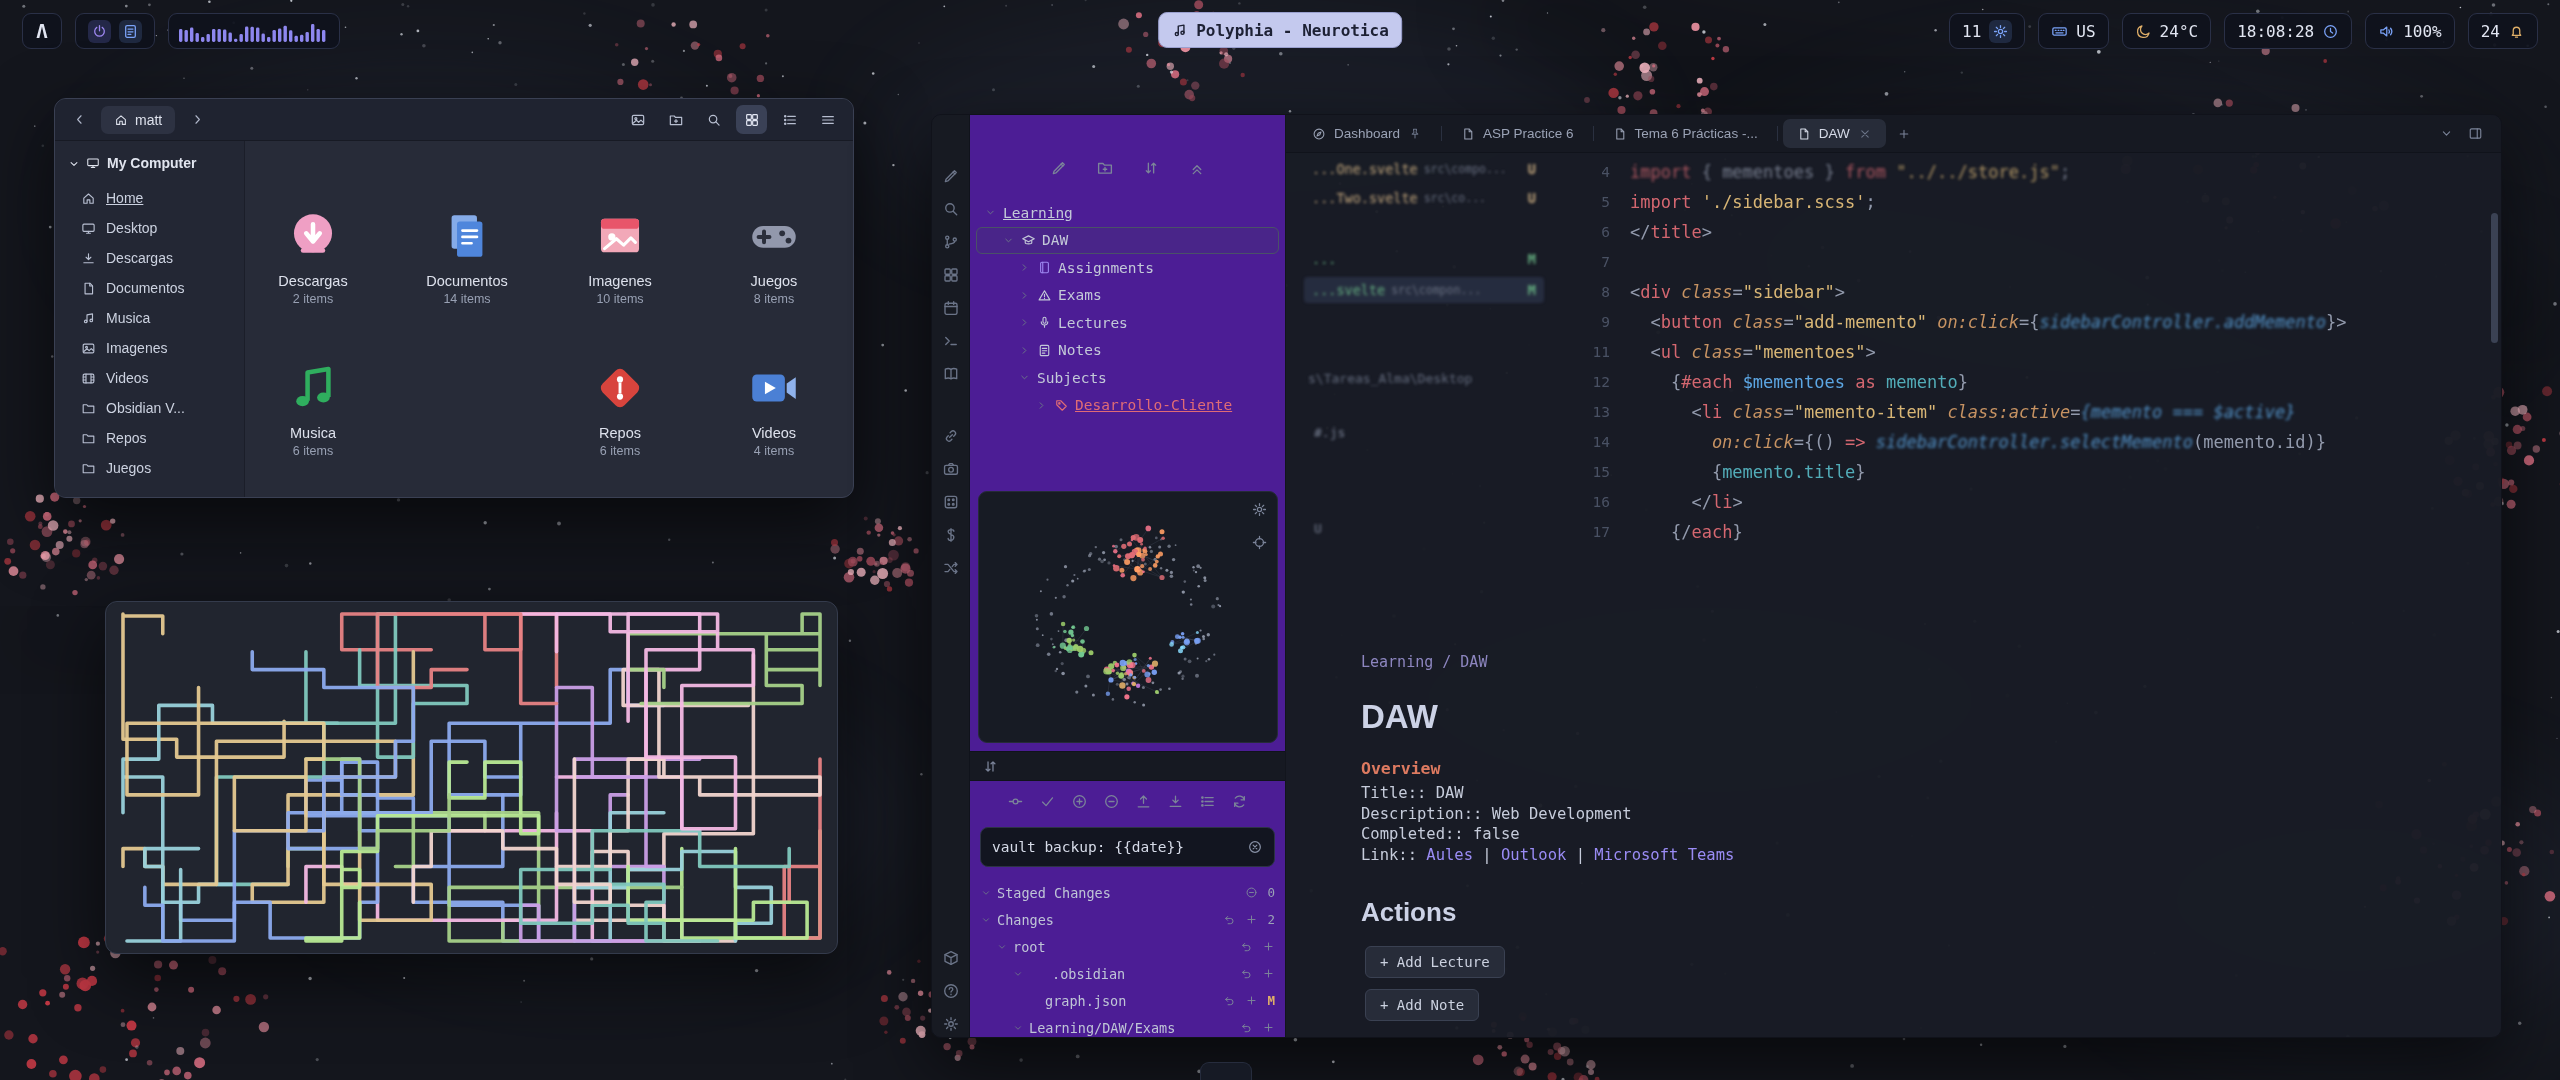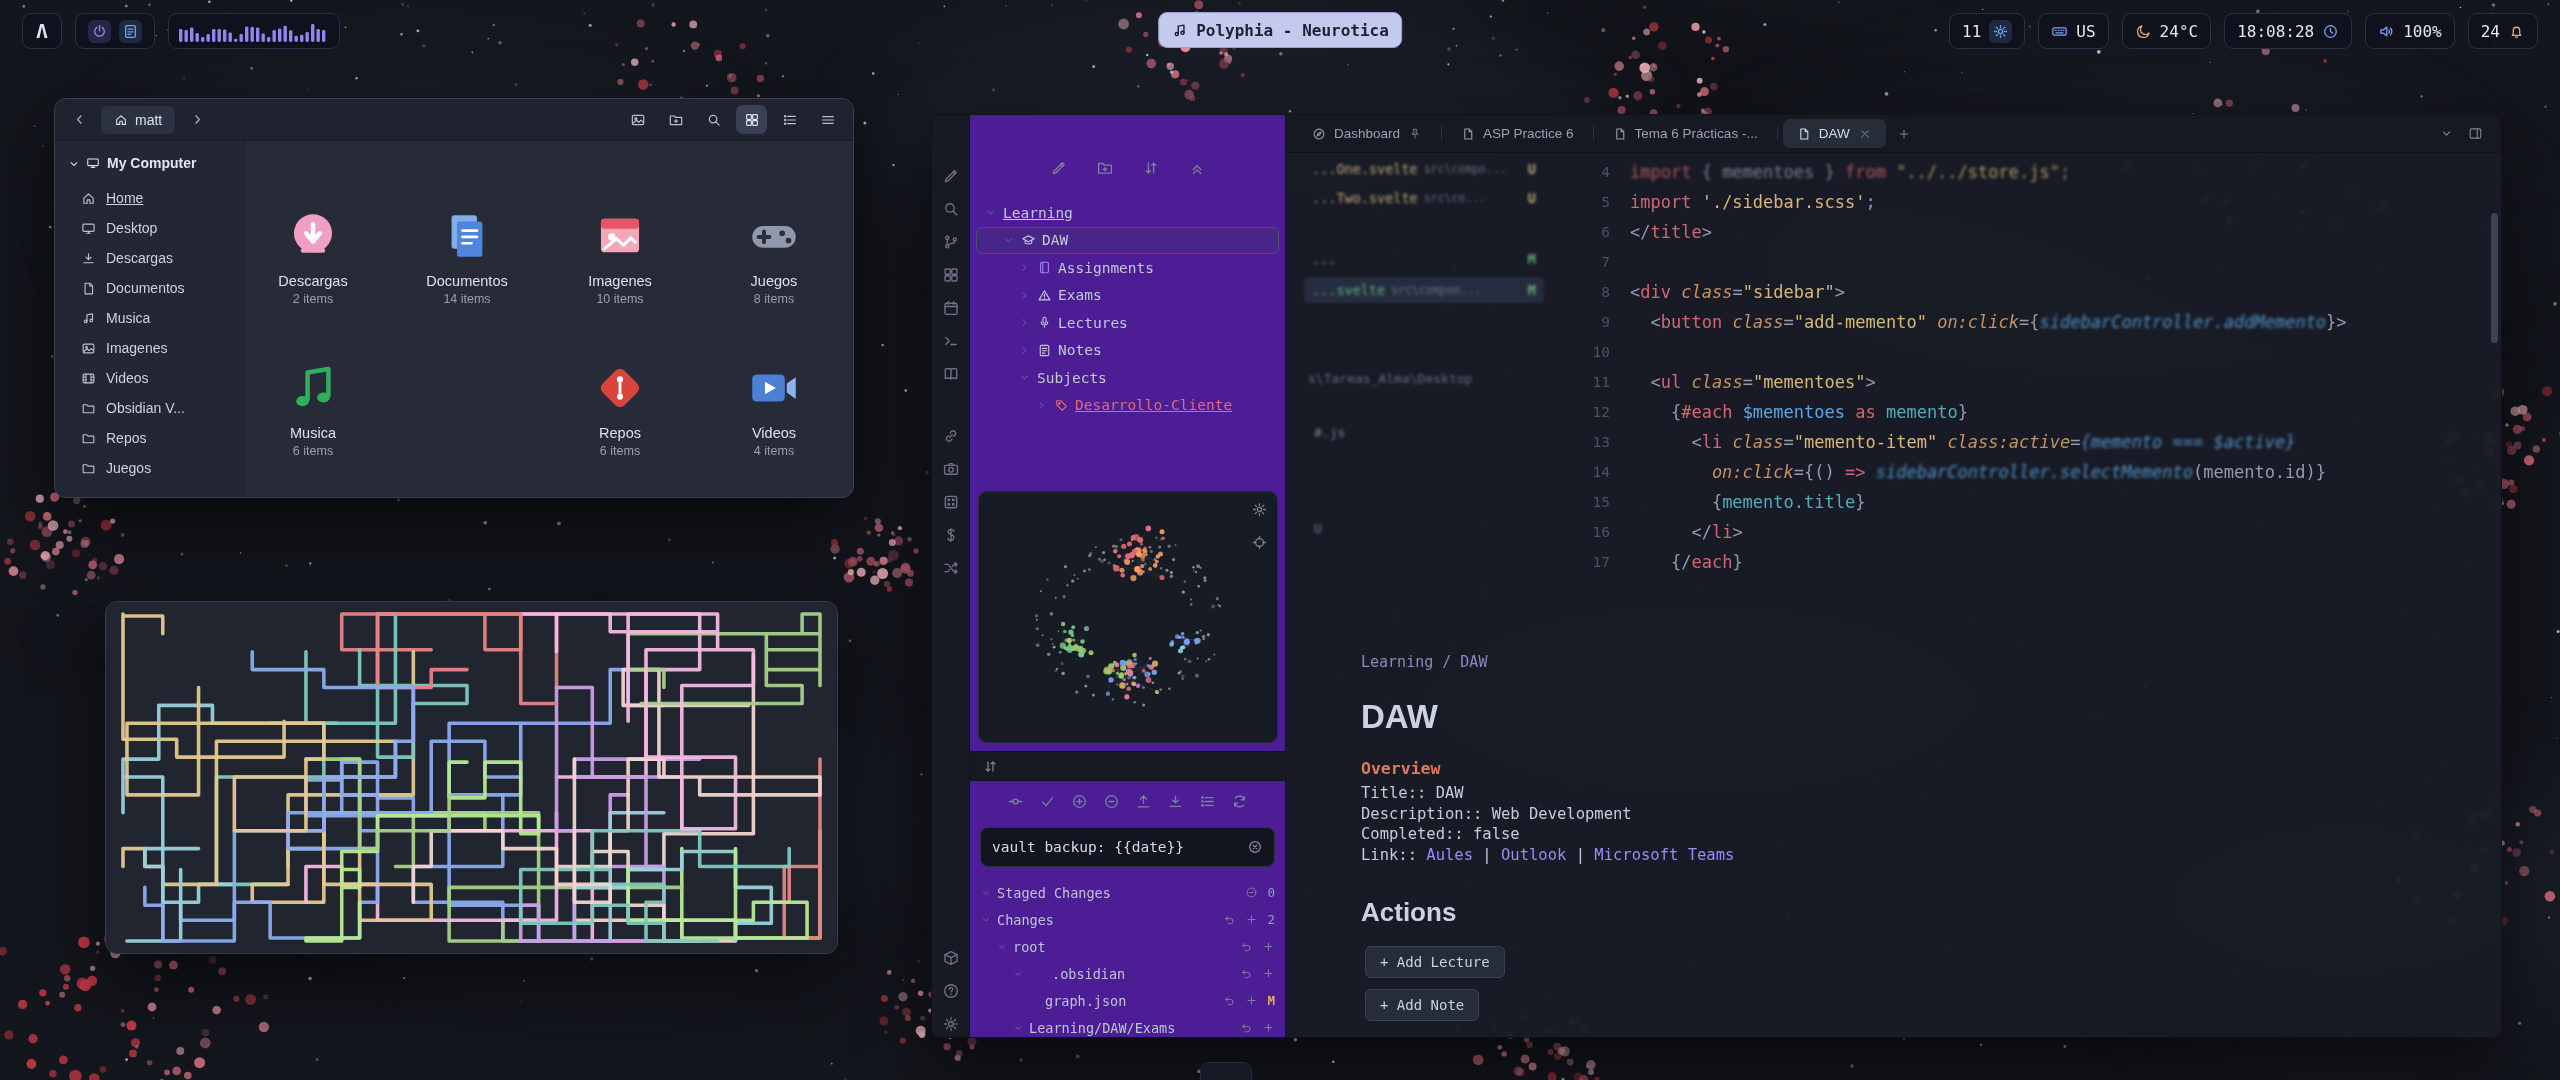--- a/index.html
+++ b/index.html
@@ -2291,21 +2291,20 @@
             <div class="ov-stray" style="top: 272px;">#.js</div>
             <div class="ov-stray" style="top: 368px;">U</div>
           </div>
         <div id="ob-code">
             <div class="cl"><span class="ln">4</span><span class="blur1"><span class="tk-kw">import </span><span class="tk-pn">{ mementoes } </span><span class="tk-kw">from </span><span class="tk-str">"../../store.js"</span><span class="tk-pn">;</span></span></div>
             <div class="cl"><span class="ln">5</span><span><span class="tk-kw">import </span><span class="tk-str">'./sidebar.scss'</span><span class="tk-pn">;</span></span></div>
             <div class="cl"><span class="ln">6</span><span><span class="tk-pn">&lt;/</span><span class="tk-tag">title</span><span class="tk-pn">&gt;</span></span></div>
             <div class="cl"><span class="ln">7</span><span></span></div>
             <div class="cl"><span class="ln">8</span><span><span class="tk-pn">&lt;</span><span class="tk-tag">div</span><span class="tk-pn"> </span><span class="tk-attr">class</span><span class="tk-pn">=</span><span class="tk-str">"sidebar"</span><span class="tk-pn">&gt;</span></span></div>
             <div class="cl"><span class="ln">9</span><span><span class="tk-pn">  &lt;</span><span class="tk-tag">button</span><span class="tk-pn"> </span><span class="tk-attr">class</span><span class="tk-pn">=</span><span class="tk-str">"add-memento"</span><span class="tk-pn"> </span><span class="tk-attr">on:click</span><span class="tk-pn">=</span><span class="tk-pn">{</span><span class="tk-fnb">sidebarController.addMemento</span><span class="tk-pn">}</span><span class="tk-pn">&gt;</span></span></div>
-            <div class="cl"><span class="ln">10</span><span></span></div>
             <div class="cl"><span class="ln">11</span><span><span class="tk-pn">  &lt;</span><span class="tk-tag">ul</span><span class="tk-pn"> </span><span class="tk-attr">class</span><span class="tk-pn">=</span><span class="tk-str">"mementoes"</span><span class="tk-pn">&gt;</span></span></div>
             <div class="cl"><span class="ln">12</span><span><span class="tk-pn">    {</span><span class="tk-kw">#each</span><span class="tk-pn"> </span><span class="tk-var">$mementoes</span><span class="tk-pn"> </span><span class="tk-kw">as</span><span class="tk-pn"> </span><span class="tk-var2">memento</span><span class="tk-pn">}</span></span></div>
             <div class="cl"><span class="ln">13</span><span><span class="tk-pn">      &lt;</span><span class="tk-tag">li</span><span class="tk-pn"> </span><span class="tk-attr">class</span><span class="tk-pn">=</span><span class="tk-str">"memento-item"</span><span class="tk-pn"> </span><span class="tk-attr">class:active</span><span class="tk-pn">=</span><span class="tk-fnb">{memento === $active}</span></span></div>
             <div class="cl"><span class="ln">14</span><span><span class="tk-attr">        on:click</span><span class="tk-pn">=</span><span class="tk-pn">{() </span><span class="tk-kw">=&gt;</span><span class="tk-pn"> </span><span class="tk-fnb">sidebarController.selectMemento</span><span class="tk-pn">(memento.id)}</span></span></div>
             <div class="cl"><span class="ln">15</span><span><span class="tk-pn">        {</span><span class="tk-var2">memento.title</span><span class="tk-pn">}</span></span></div>
             <div class="cl"><span class="ln">16</span><span><span class="tk-pn">      &lt;/</span><span class="tk-tag">li</span><span class="tk-pn">&gt;</span></span></div>
             <div class="cl"><span class="ln">17</span><span><span class="tk-pn">    {/</span><span class="tk-kw">each</span><span class="tk-pn">}</span></span></div>
           </div>
         <div id="ob-note">
           <div class="note-crumb">Learning / DAW</div>

